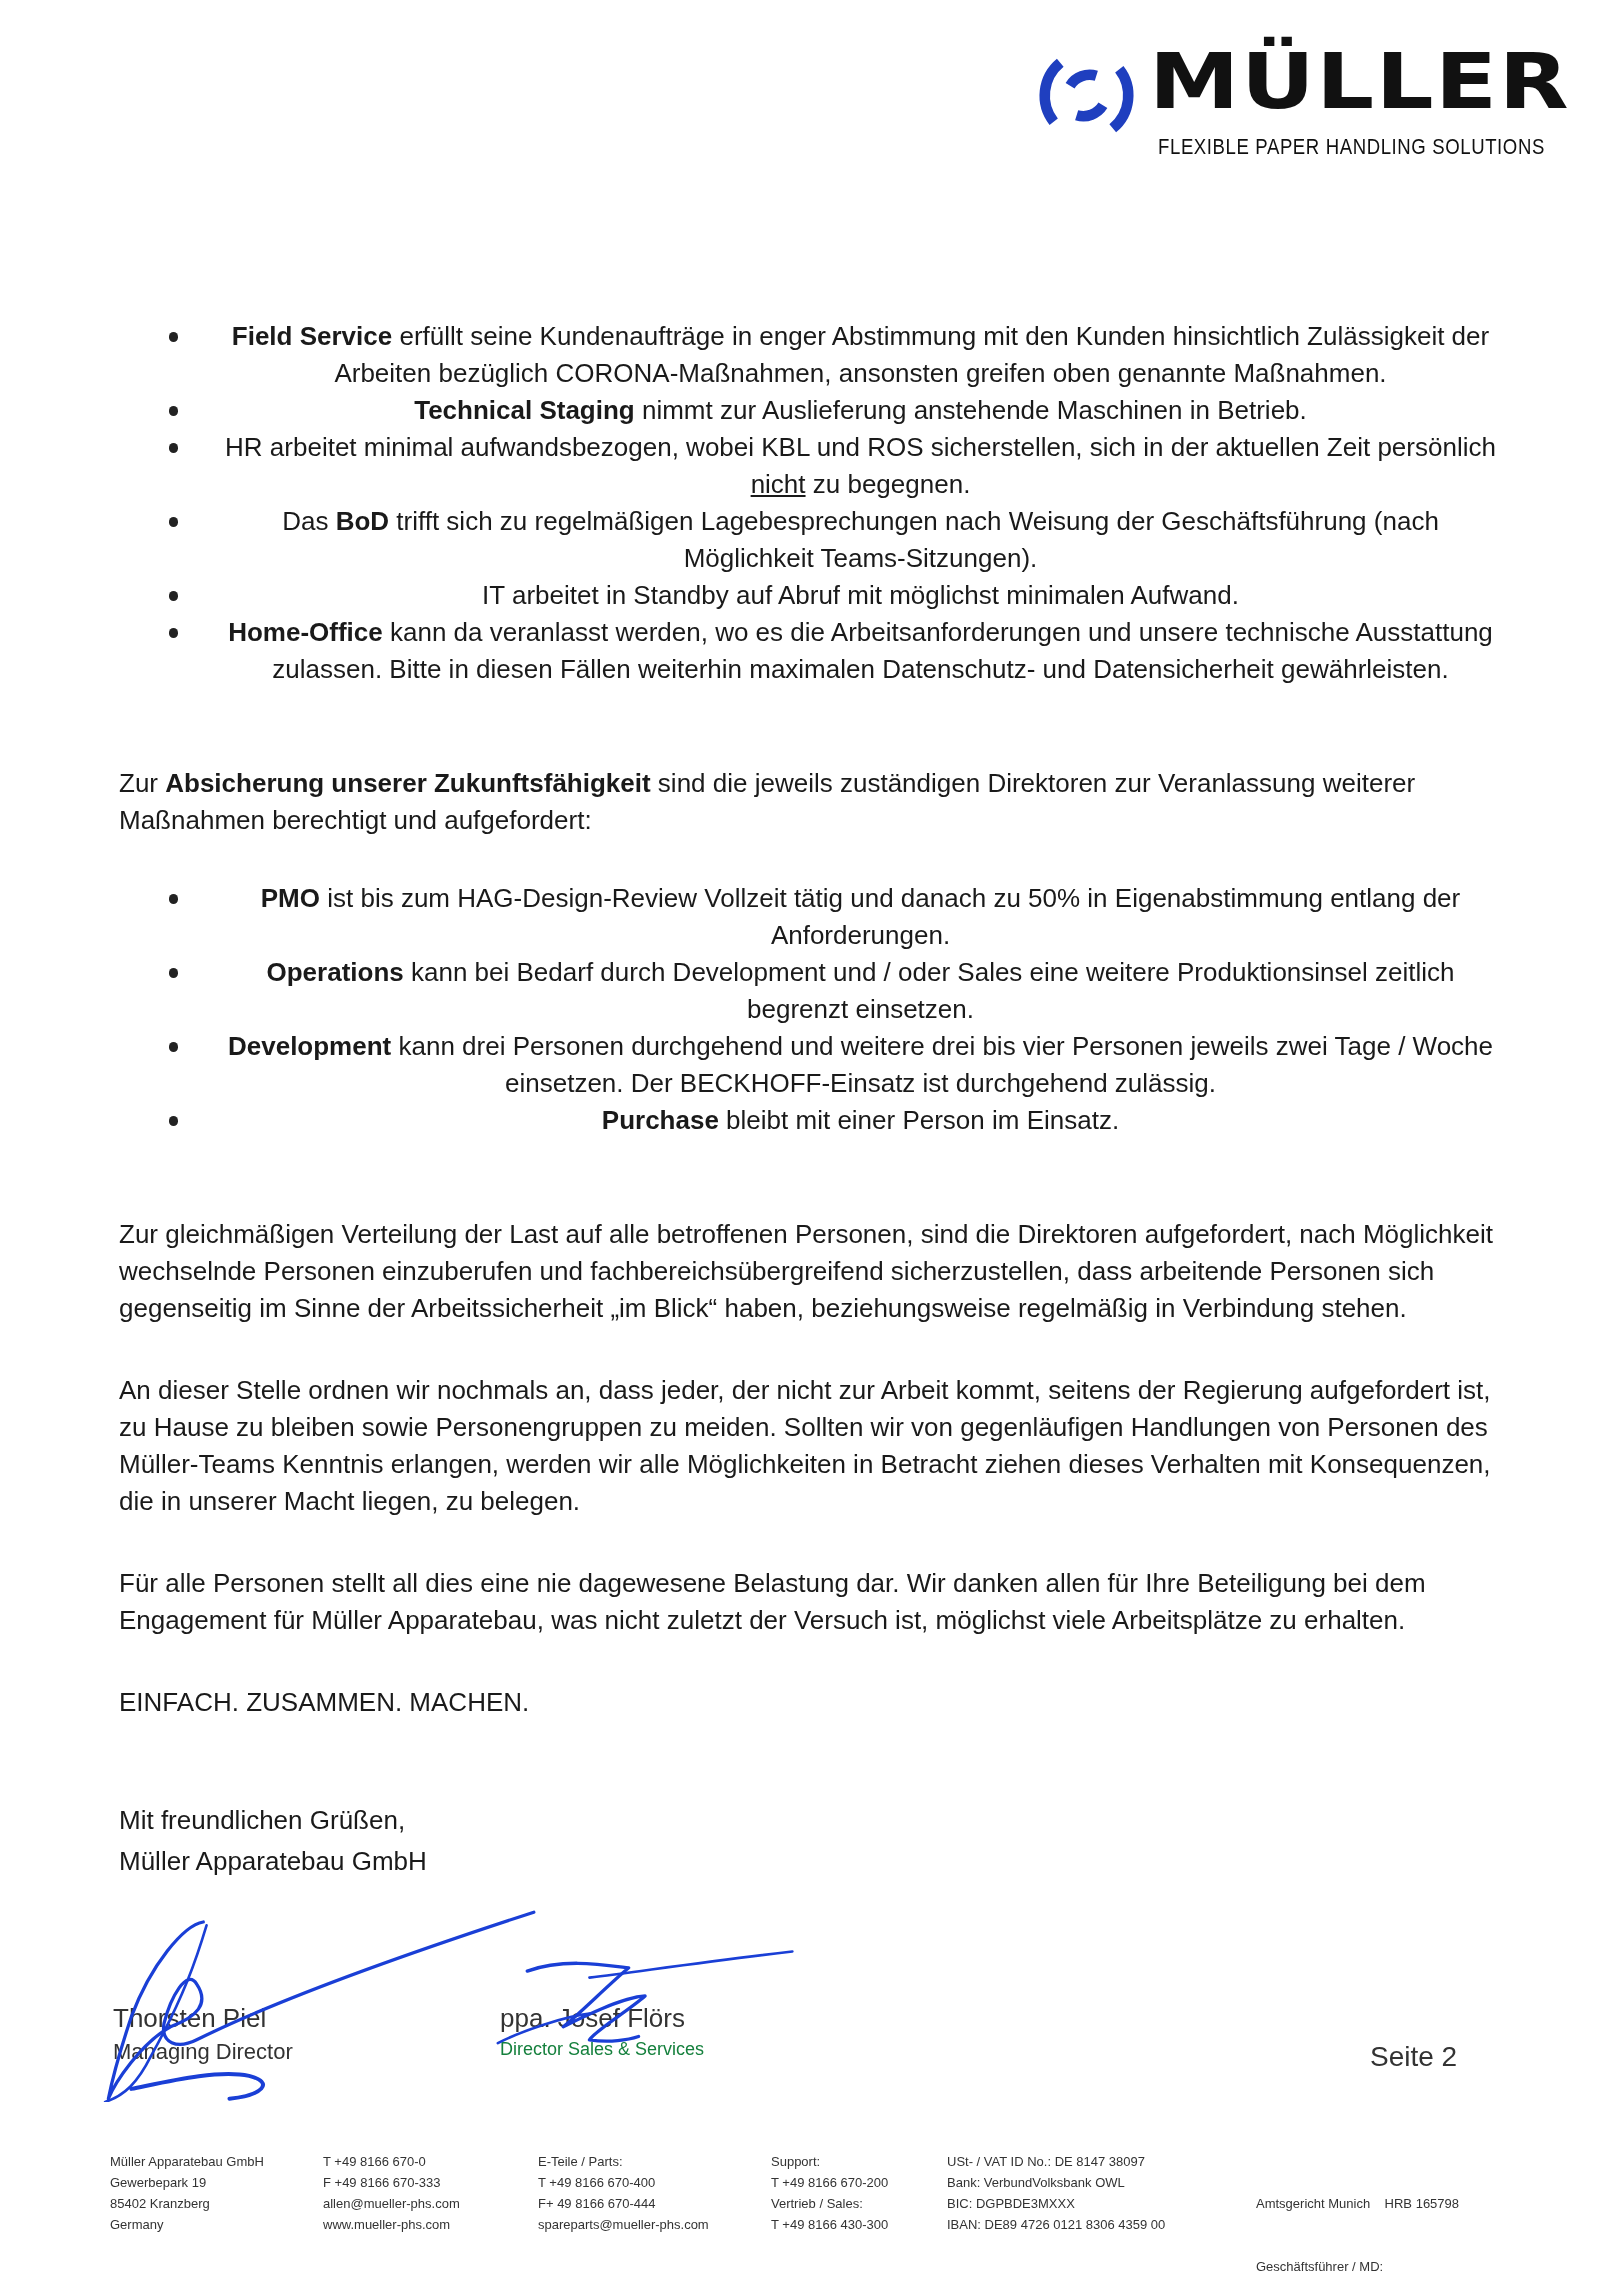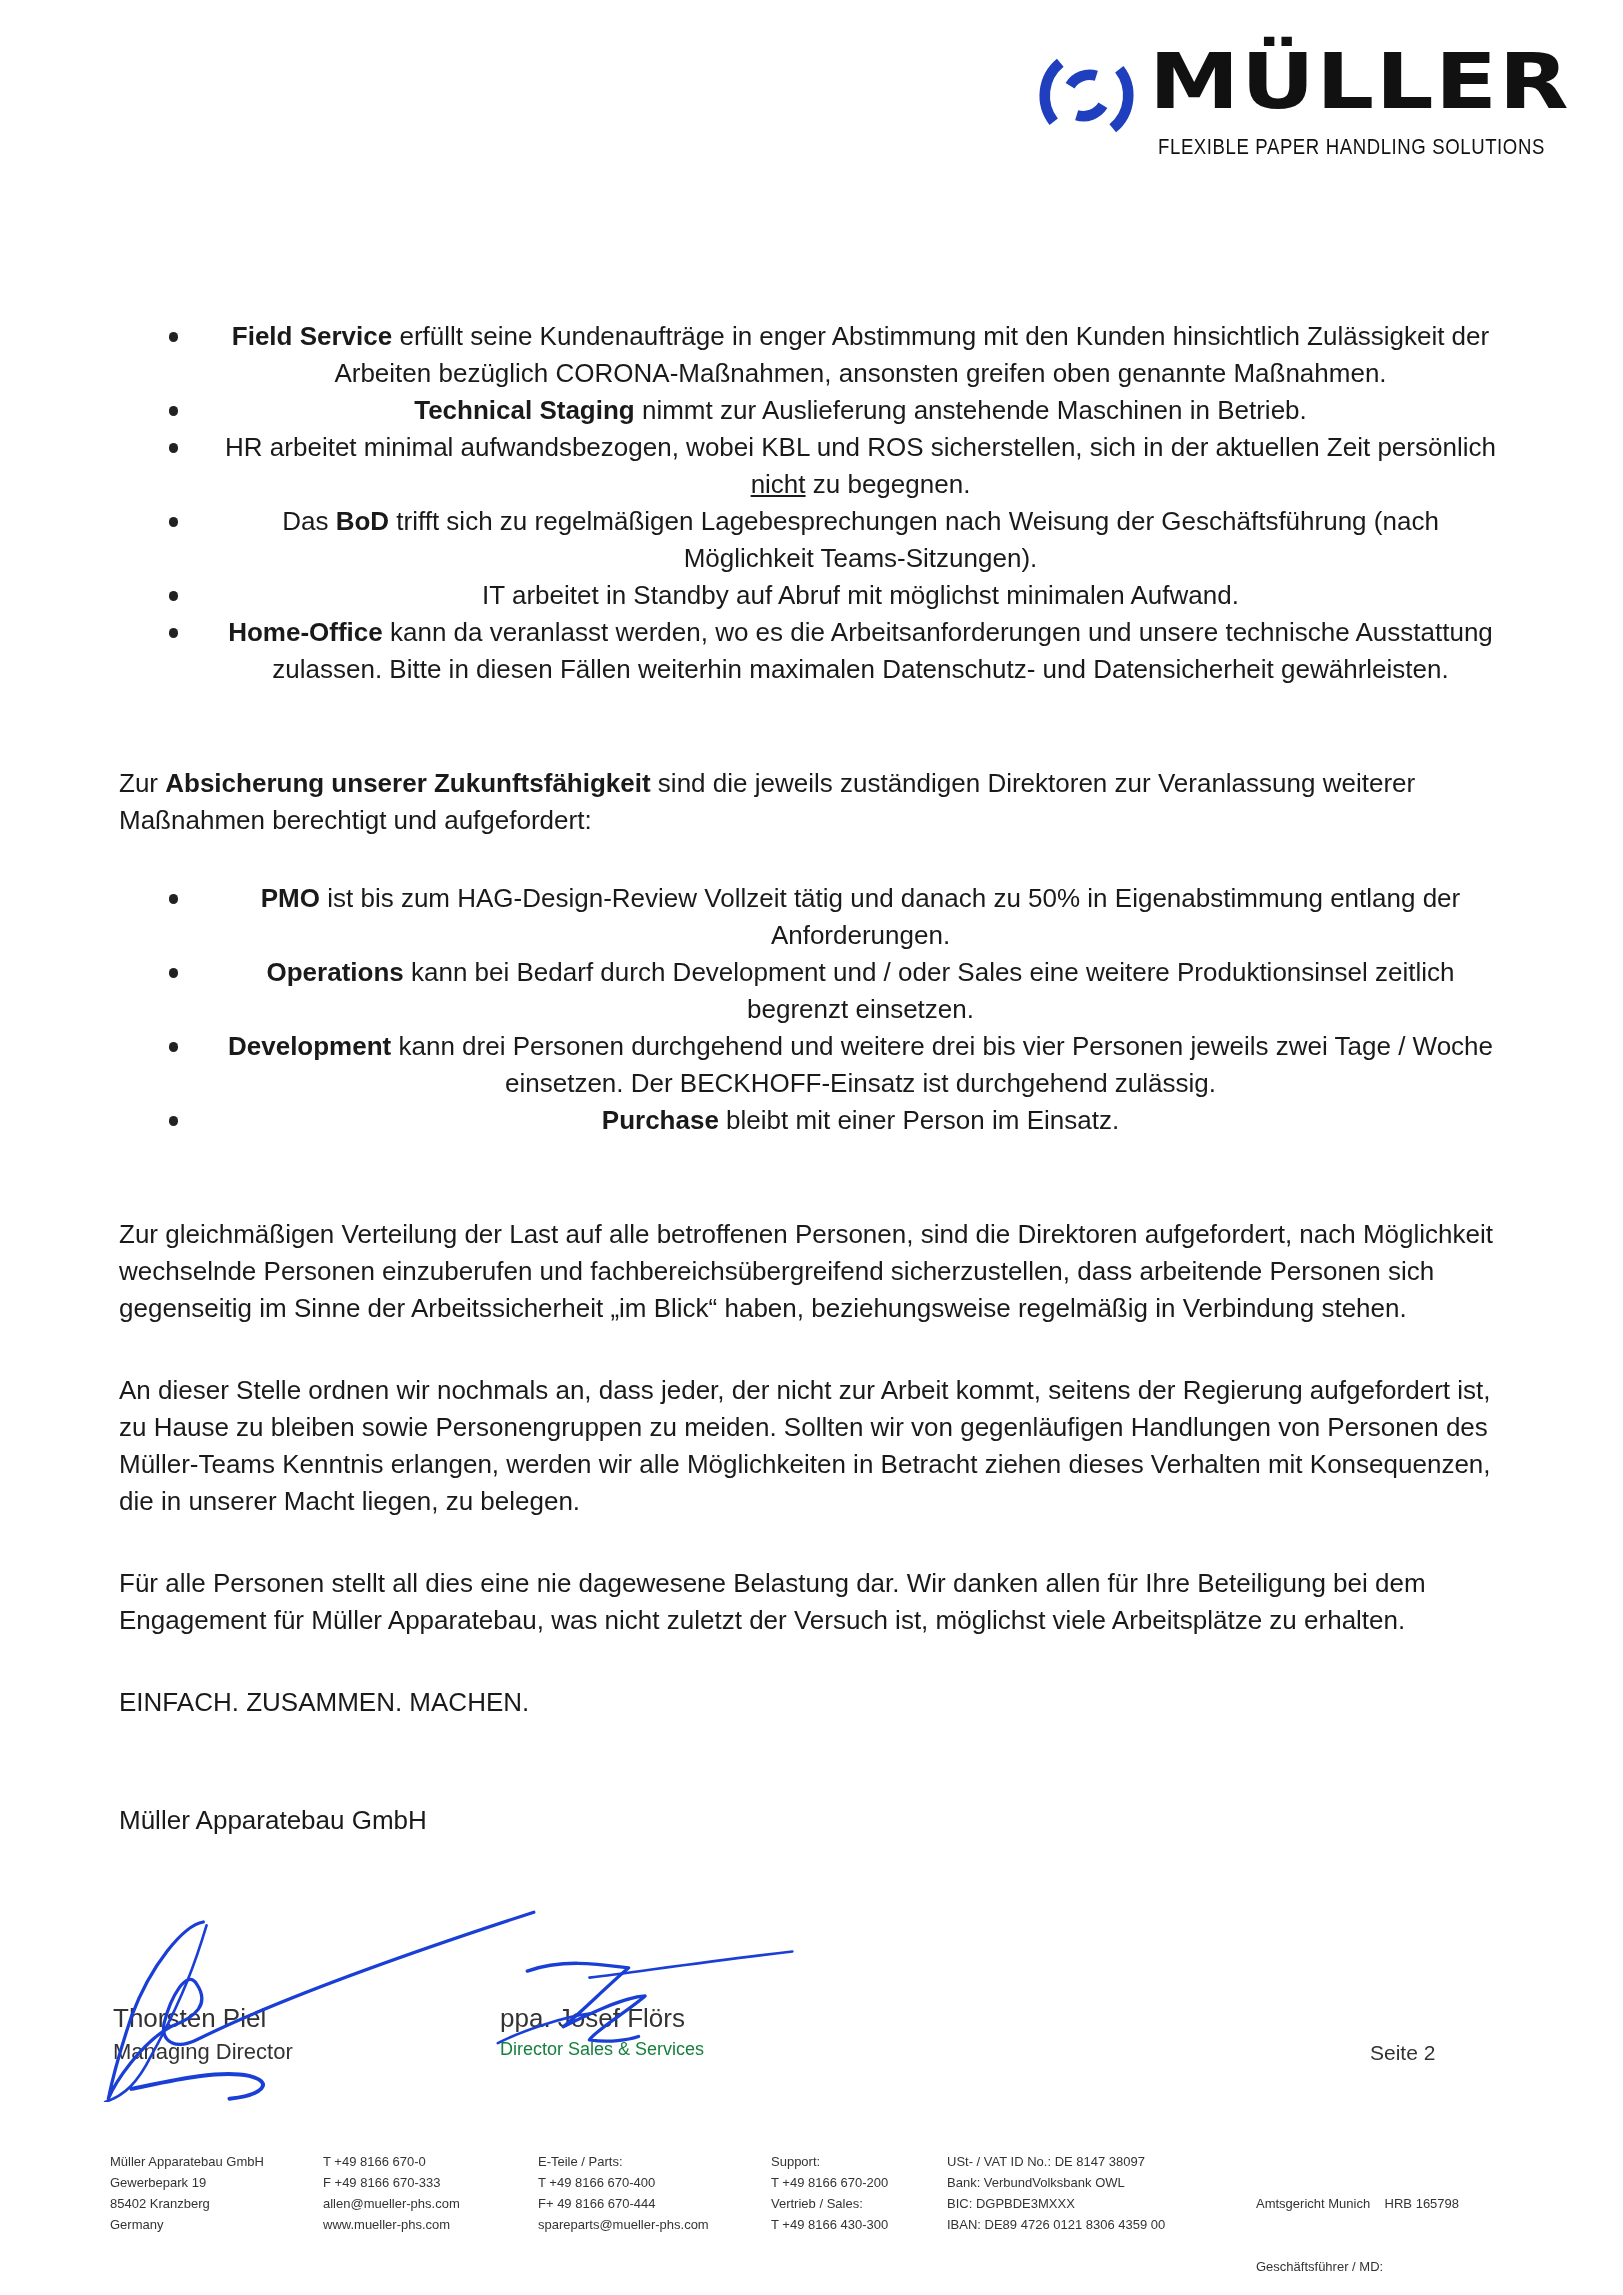--- a/index.html
+++ b/index.html
@@ -22,21 +22,21 @@
   p { margin: 4px; }
   .gap1 { height: 73px; }
   .gap2 { height: 37px; }
 
   .sig-area { position: absolute; left: 0; top: 1886px; width: 1624px; height: 216px; }
   .sig-svg { position: absolute; left: 0; top: 0; width: 1624px; height: 216px; }
   .sig-name1 { position: absolute; left: 113px; top: 2003px; font-size: 26px; color: #333; }
   .sig-role1 { position: absolute; left: 113px; top: 2039px; font-size: 22px; color: #333; }
   .sig-name2 { position: absolute; left: 500px; top: 2003px; font-size: 26px; color: #333; }
   .sig-role2 { position: absolute; left: 500px; top: 2039px; font-size: 18px; color: #15803d; }
-  .page-num { position: absolute; left: 1370px; top: 2041px; font-size: 21px; color: #333; }
+  .page-num { position: absolute; left: 1370px; top: 2041px; font-size: 28px; color: #333; }
 
   .footer { position: absolute; top: 2151px; left: 0; width: 1624px; font-size: 13px; line-height: 21px; color: #333; }
   .fcol { position: absolute; top: 0; white-space: nowrap; }
   .fcol div { height: 21px; }
 </style>
 </head>
 <body>
 
 <div class="logo">
   <svg class="logo-mark" viewBox="0 0 160 160">
@@ -77,20 +77,21 @@
   <div class="gap1"></div>
 
   <p>Zur gleichmäßigen Verteilung der Last auf alle betroffenen Personen, sind die Direktoren aufgefordert, nach Möglichkeit wechselnde Personen einzuberufen und fachbereichsübergreifend sicherzustellen, dass arbeitende Personen sich gegenseitig im Sinne der Arbeitssicherheit „im Blick“ haben, beziehungsweise regelmäßig in Verbindung stehen.</p>
   <div class="gap2"></div>
   <p>An dieser Stelle ordnen wir nochmals an, dass jeder, der nicht zur Arbeit kommt, seitens der Regierung aufgefordert ist, zu Hause zu bleiben sowie Personengruppen zu meiden. Sollten wir von gegenläufigen Handlungen von Personen des Müller-Teams Kenntnis erlangen, werden wir alle Möglichkeiten in Betracht ziehen dieses Verhalten mit Konsequenzen, die in unserer Macht liegen, zu belegen.</p>
   <div class="gap2"></div>
   <p>Für alle Personen stellt all dies eine nie dagewesene Belastung dar. Wir danken allen für Ihre Beteiligung bei dem Engagement für Müller Apparatebau, was nicht zuletzt der Versuch ist, möglichst viele Arbeitsplätze zu erhalten.</p>
   <div class="gap2"></div>
   <p>EINFACH. ZUSAMMEN. MACHEN.</p>
   <div style="height:73px"></div>
+  <p>Mit freundlichen Grüßen,</p>
   <p>Müller Apparatebau GmbH</p>
 </div>
 
 <div class="sig-name1">Thorsten Piel</div>
 <div class="sig-role1">Managing Director</div>
 <div class="sig-name2">ppa. Josef Flörs</div>
 <div class="sig-role2">Director Sales &amp; Services</div>
 <div class="page-num">Seite 2</div>
 
 <div class="sig-area">

